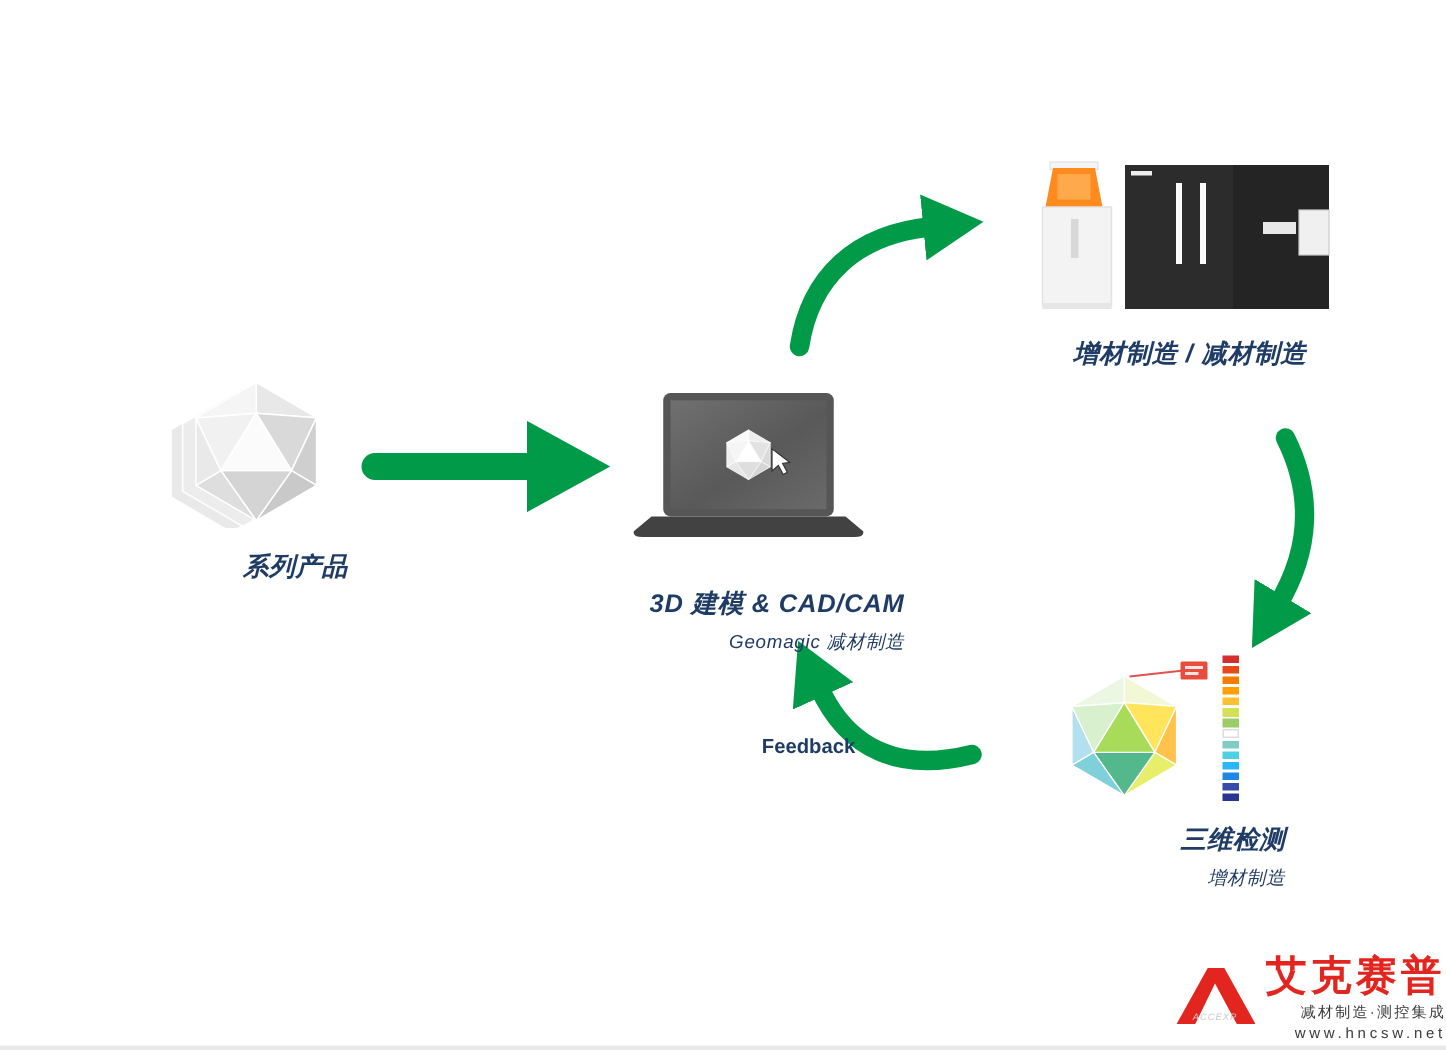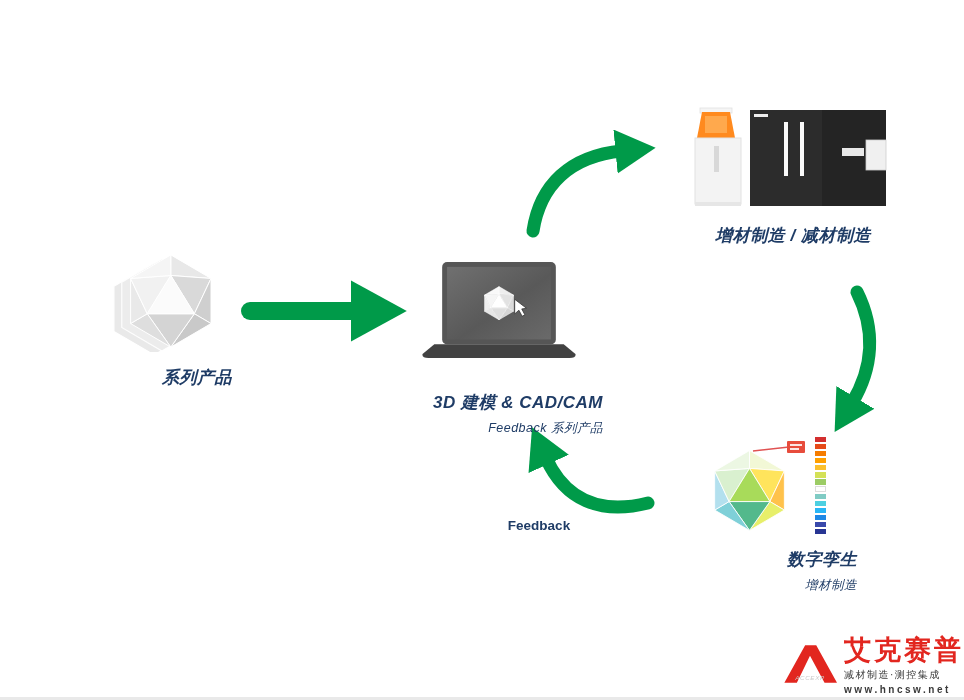--- a/index.html
+++ b/index.html
@@ -42,51 +42,50 @@
     font-size: 12.5px;
     margin-top: 6px;
     letter-spacing: 0.5px;
   }
   .feedback-label {
     position: absolute; z-index: 3;
     left: 489px; top: 490px; width: 100px;
     text-align: center;
     font-size: 13.5px; font-weight: bold;
     color: var(--title-navy, #1f3c66);
-    margin-top: 28px;
   }
 
   .color-scale {
     position: absolute; z-index: 2;
     left: 815px; top: 437px;
     width: 11px; height: 97px;
     display: flex; flex-direction: column;
     justify-content: space-between;
   }
   .scale-seg { width: 100%; height: 5.2px; box-sizing: border-box; }
 
   .logo {
     position: absolute; z-index: 3;
     left: 783px; top: 636px;
     display: flex; align-items: flex-start; gap: 7px;
   }
-  .logo-text { display: flex; flex-direction: column; }
+  .logo-text { display: flex; flex-direction: column; align-items: flex-end; }
   .logo-brand {
     font-size: 27px; font-weight: bold;
     color: var(--logo-red, #e2261f);
     letter-spacing: 3px; line-height: 1.05;
     white-space: nowrap;
   }
   .logo-tagline {
     font-size: 10px; color: #3a3a3a;
     letter-spacing: 1.5px; margin-top: 4px; white-space: nowrap;
   }
   .logo-url {
     font-size: 10px; color: #3a3a3a;
-    letter-spacing: 2.5px; margin-top: 2px; white-space: nowrap; font-weight: bold;
+    letter-spacing: 2.5px; margin-top: 2px; white-space: nowrap;
   }
   .page-edge {
     position: absolute; left: 0; right: 0; bottom: 0;
     height: 3px; background: #e9e9e9; z-index: 4;
   }
 </style>
 </head>
 <body>
 
 <div class="canvas">
@@ -203,29 +202,29 @@
       <div class="scale-seg" style="background: rgb(57, 73, 171);"></div>
       <div class="scale-seg" style="background: rgb(40, 53, 147);"></div>
     </div>
 
   <div class="node-label" style="left:32px; top:366px; width:200px;">
     <div class="node-title">系列产品</div>
   </div>
 
   <div class="node-label" style="left:403px; top:368px; width:200px;margin-top:23px;">
     <div class="node-title">3D 建模 &amp; CAD/CAM</div>
-    <div class="node-sub">Feedback 系列产品</div>
+    <div class="node-sub">Geomagic 减材制造</div>
   </div>
 
   <div class="node-label" style="left:671px; top:224px; width:200px;">
     <div class="node-title">增材制造 / 减材制造</div>
   </div>
 
   <div class="node-label" style="left:657px; top:548px; width:200px;">
-    <div class="node-title">数字孪生</div>
+    <div class="node-title">三维检测</div>
     <div class="node-sub">增材制造</div>
   </div>
 
   <div class="feedback-label">Feedback</div>
 
   <div class="logo">
     <svg width="54" height="56" viewBox="0 0 78 58">
       <path d="M2,56 L32,2 L48,2 L78,56 L60,56 L39,17 L20,56 Z" fill="var(--logo-red, #e2261f)"></path>
       <text x="39" y="52" text-anchor="middle" font-size="9" font-style="italic" letter-spacing="1" fill="#c9c9c9">ACCEXP</text>
     </svg>

